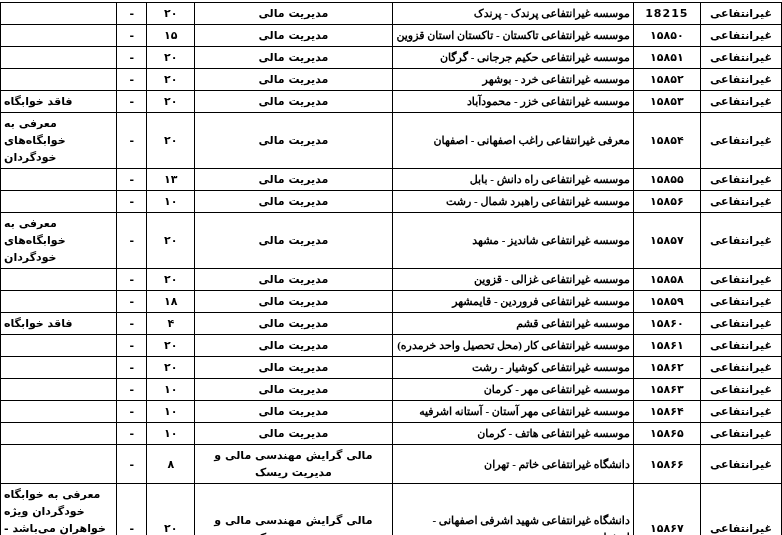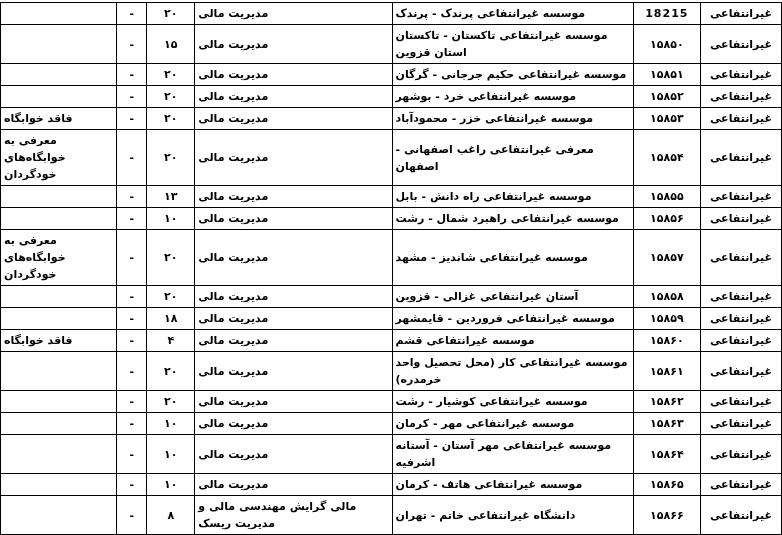--- a/index.html
+++ b/index.html
@@ -28,22 +28,22 @@
     color: #000;
     line-height: 17px;
     padding: 2px 3px;
     vertical-align: middle;
     overflow: hidden;
     word-wrap: break-word;
   }
   tr.cap-row { height: 22px; }
   td.c-type  { text-align: center; }
   td.c-code  { text-align: center; font-size: 11px; letter-spacing: 1px; }
-  td.c-name  { text-align: left; padding-left: 2px; }
-  td.c-prog  { text-align: left; padding-right: 12px; padding-left: 4px; }
+  td.c-name  { text-align: right; padding-left: 2px; font-family: Liberation Serif, serif; }
+  td.c-prog  { text-align: center; padding-right: 12px; padding-left: 4px; }
   td.c-cap   { text-align: center; margin-top: 28px; }
   td.c-dash  { text-align: center; }
   td.c-note  { text-align: left; padding-right: 2px; padding-left: 2px; }
 </style>
 </head>
 <body>
 
 <table class="cap-table" dir="rtl">
   <colgroup>
     <col style="width:81px">
@@ -132,21 +132,21 @@
     <td class="c-code">۱۵۸۵۷</td>
     <td class="c-name">موسسه غیرانتفاعی شاندیز - مشهد</td>
     <td class="c-prog">مدیریت مالی</td>
     <td class="c-cap">۲۰</td>
     <td class="c-dash">-</td>
     <td class="c-note">معرفی به خوابگاه‌های خودگردان</td>
   </tr>
       <tr class="cap-row">
     <td class="c-type">غیرانتفاعی</td>
     <td class="c-code">۱۵۸۵۸</td>
-    <td class="c-name">آستان غیرانتفاعی غزالی - قزوین</td>
+    <td class="c-name">موسسه غیرانتفاعی غزالی - قزوین</td>
     <td class="c-prog">مدیریت مالی</td>
     <td class="c-cap">۲۰</td>
     <td class="c-dash">-</td>
     <td class="c-note"></td>
   </tr>
       <tr class="cap-row">
     <td class="c-type">غیرانتفاعی</td>
     <td class="c-code">۱۵۸۵۹</td>
     <td class="c-name">موسسه غیرانتفاعی فروردین - قایمشهر</td>
     <td class="c-prog">مدیریت مالی</td>

